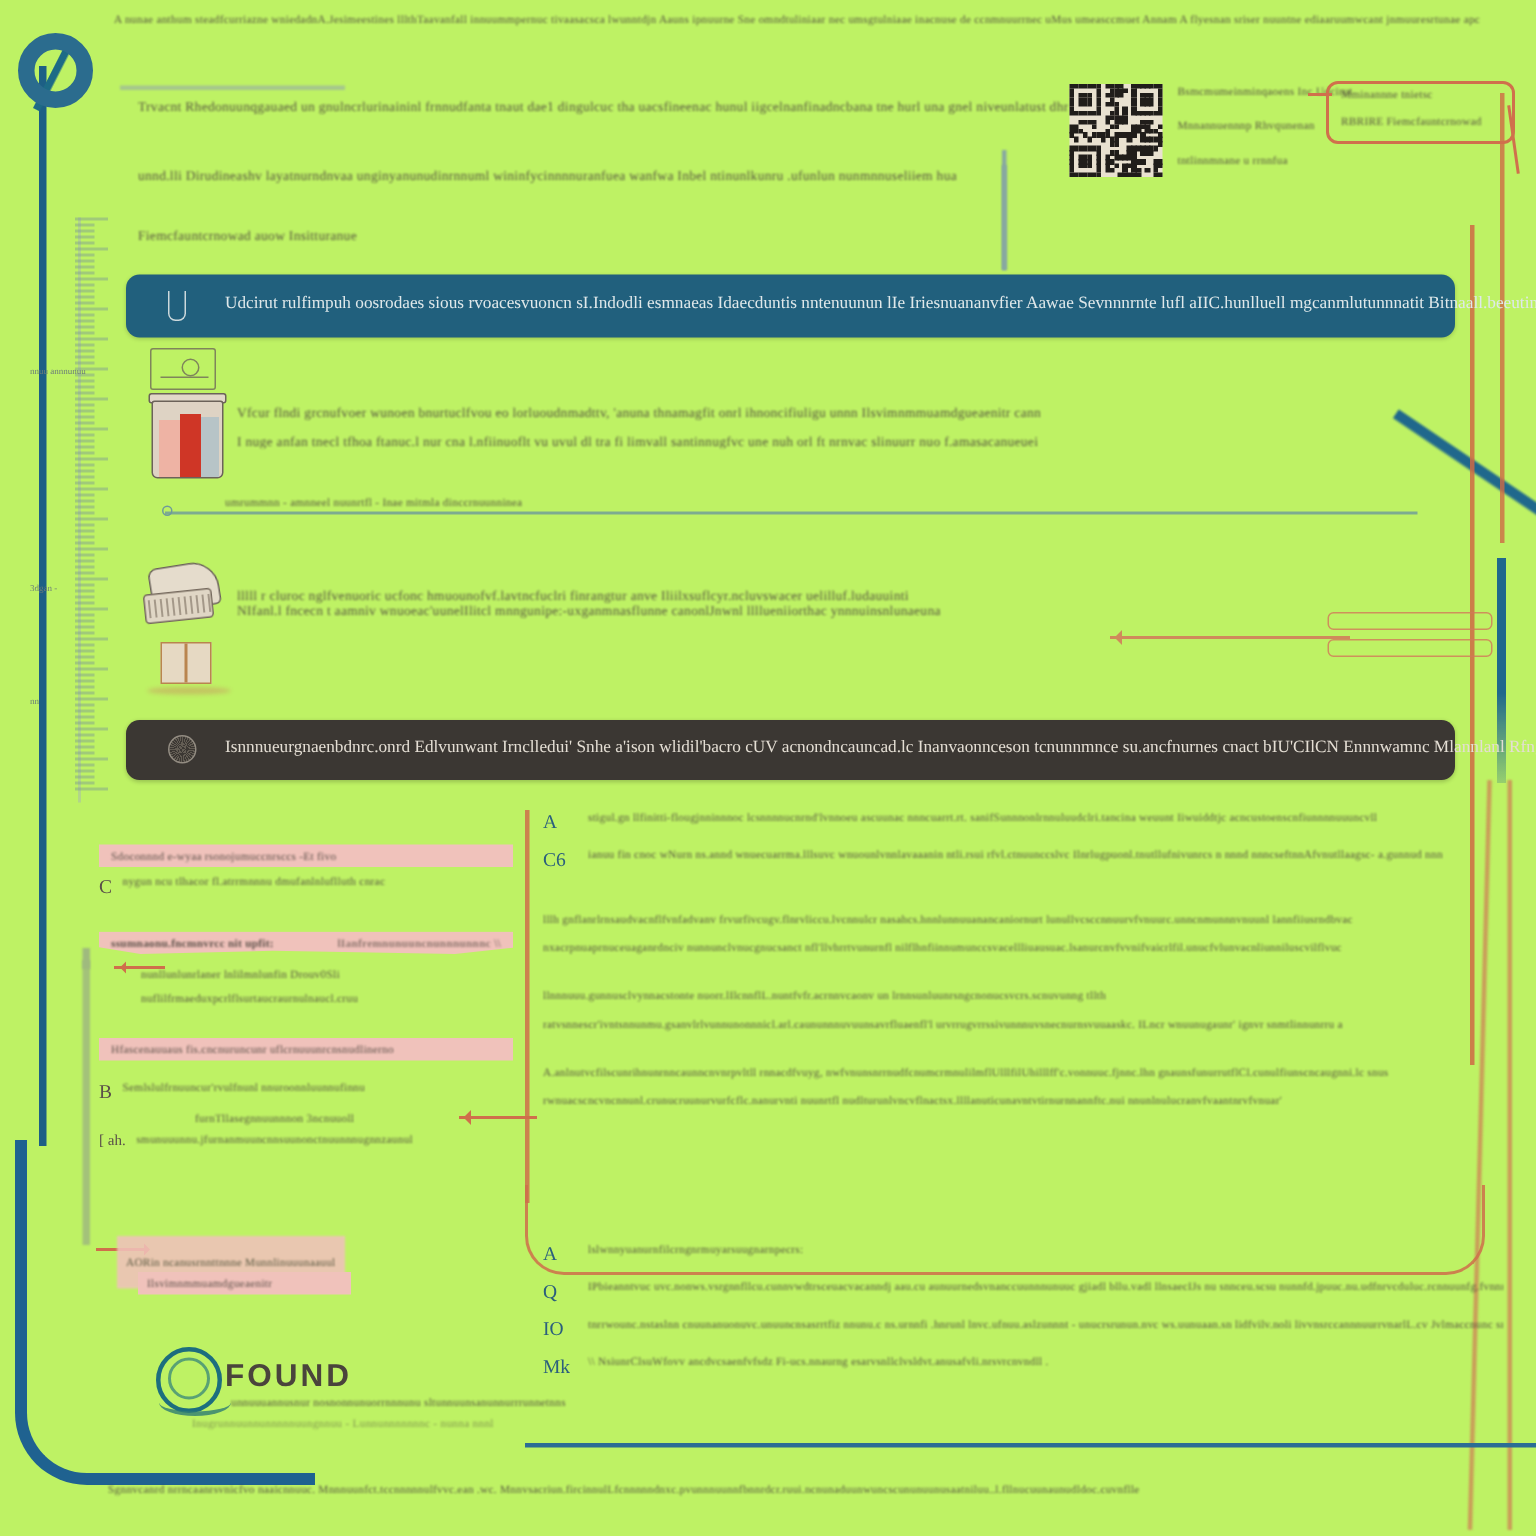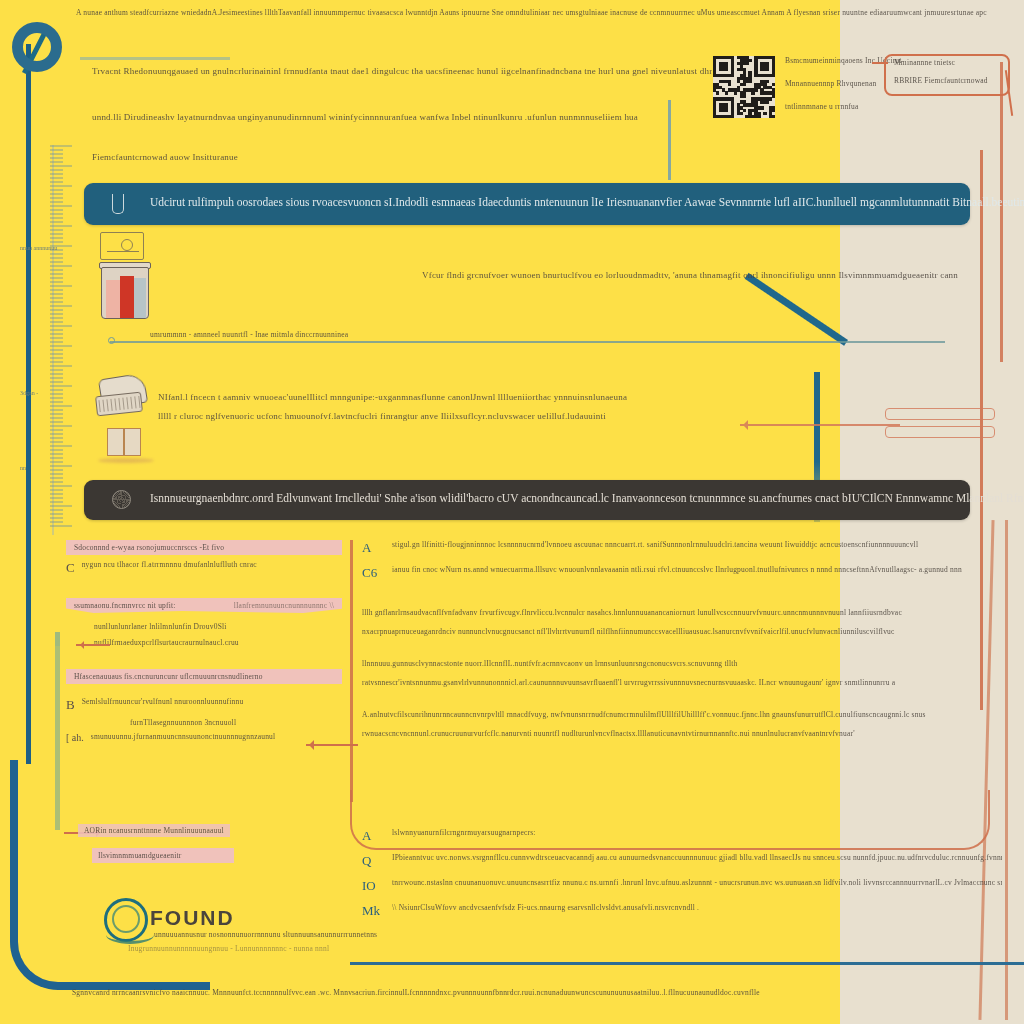--- a/index.html
+++ b/index.html
@@ -4,22 +4,22 @@
 <style>
   * { box-sizing: border-box; margin: 0; padding: 0; }
   html, body {
     width: 1024px; height: 1024px;
     overflow: hidden;
     background: #e8e0cf;
     font-family: "Liberation Serif", serif;
   }
   #page {
     position: relative;
-    width: 840px; height: 1024px;
-    background: #fde047;
+    width: 1024px; height: 1024px;
+    background: #bef264;
   }
 
   
   .tx {
     display: block;
     color: #4a433c;
     font-family: "Liberation Serif", serif;
     letter-spacing: .2px;
     white-space: nowrap;
     overflow: hidden;
@@ -220,22 +220,23 @@
     border:1.4px solid #a9a296;
     background: repeating-conic-gradient(#6e675d 0 6deg, transparent 6deg 12deg);
     opacity:.8; filter: blur(.4px);
   }
 
   
   .lcol { position: absolute; left: 66px; top: 540px; width: 276px; }
   .hl {
     background: #f0c2bb; padding: 3px 8px; margin-bottom: 2px;
     filter: blur(.45px);
-  }
-  .hl.clip1 { clip-path: polygon(0 0,100% 0,100% 72%,86% 100%,42% 86%,10% 100%,0 70%); }
+    margin-top: 23px;
+  }
+  .hl.clip1 { clip-path: polygon(0 0,100% 0,100% 72%,86% 100%,42% 86%,10% 100%,0 70%); font-weight: bold; }
   .lrow { display:flex; align-items:flex-start; gap:7px; margin: 5px 0; }
   .mark { font-size: 13px; color:#5a5049; filter: blur(.5px); }
 
   
   .arrow-left-sm {
     position:absolute; left:76px; top:644px; width:34px; height:2px;
     background:#cf6f4b; filter: blur(.5px);
   }
   .arrow-left-sm:before { content:""; position:absolute; left:0; top:-3px;
     border:4px solid transparent; border-right-color:#cf6f4b; }
@@ -703,41 +704,42 @@
     <span class="c"></span>
     <span class="l"></span>
   </div>
   <div class="jar-lid"></div>
   <div class="jar">
     <span class="fill-a"></span>
     <span class="fill-b"></span>
     <span class="fill-c"></span>
   </div>
   <div style="position:absolute;left:158px;top:270px;width:800px;">
-    <span class="tx sm" style="margin-bottom:9px;text-align:right;">Vfcur flndi grcnufvoer wunoen bnurtuclfvou eo lorluoudnmadttv, 'anuna thnamagfit onrl ihnoncifiuligu  unnn Ilsvimnmmuamdgueaenitr cann</span>
+    <span class="tx sm" style="margin-bottom:9px;">Vfcur flndi grcnufvoer wunoen bnurtuclfvou eo lorluoudnmadttv, 'anuna thnamagfit onrl ihnoncifiuligu  unnn Ilsvimnmmuamdgueaenitr cann</span>
+    <span class="tx sm">I nuge anfan tnecl tfhoa ftanuc.l nur cna l.nfiinuoflt vu  uvul dl tra fi limvall santinnugfvc une nuh orl ft nrnvac slinuurr nuo f.amasacanueuei</span>
   </div>
 
   <div class="teal-row"></div>
   <div class="teal-row-dot"></div>
   <div class="teal-row-lbl">
     <span class="tx xs">umrummnn  - amnneel nuunrtfl -  Inae mitmla dinccrnuunninea</span>
   </div>
 
   <div class="basket">
     <span class="b1"></span>
     <span class="b2"></span>
     <span class="hatch"></span>
   </div>
   <div class="box">
     <span class="sp"></span>
   </div>
   <div class="box-shadow"></div>
   <div style="position:absolute;left:158px;top:392px;width:790px;">
+    <span class="tx sm">lllll r cluroc nglfvenuoric ucfonc hmuounofvf.lavtncfuclri finrangtur anve  Iliilxsuflcyr.ncluvswacer uelilluf.ludauuinti</span>
     <span class="tx sm" style="margin-bottom:9px;">NIfanl.l fncecn t aamniv wnuoeac'uunelIlitcl mnngunipe:-uxganmnasflunne canonlJnwnl llllueniiorthac ynnnuinsnlunaeuna</span>
-    <span class="tx sm">lllll r cluroc nglfvenuoric ucfonc hmuounofvf.lavtncfuclri finrangtur anve  Iliilxsuflcyr.ncluvswacer uelilluf.ludauuinti</span>
   </div>
 
   <div class="arrow-r"></div>
   <div class="arrow-r-box1"></div>
   <div class="arrow-r-box2"></div>
 
   <div class="pill-dark">
     <span class="seal"></span>
     <span class="ptxt">Isnnnueurgnaenbdnrc.onrd Edlvunwant Irnclledui' Snhe a'ison wlidil'bacro cUV acnondncauncad.lc Inanvaonnceson tcnunnmnce su.ancfnurnes cnact bIU'CIlCN Ennnwamnc Mlannlanl Rfngcrnnue</span>
   </div>
@@ -773,21 +775,21 @@
     <div class="lrow">
       <span class="mark" style="font-size:10px;">[ ah.</span>
       <span class="tx xs">smunuuunnu.jfurnanmuuncnnsuunonctnuunnnugnnzaunul</span>
     </div>
   </div>
 
   <div class="arrow-left-sm"></div>
   <div class="arrow-left-sm2"></div>
 
   <div style="position:absolute;left:78px;top:824px;">
-    <span class="tx xs" style="background:#f0c2bb;padding:2px 6px;">AORin  ncanusrnnttnnne Munnlinuuunaauul</span>
+    <span class="tx xs" style="background:#f0c2bb;padding:13px 6px;">AORin  ncanusrnnttnnne Munnlinuuunaauul</span>
   </div>
   <div style="position:absolute;left:92px;top:848px;width:142px;background:#f0c2bb;padding:3px 6px;">
     <span class="tx xs">Ilsvimnmmuamdgueaenitr</span>
   </div>
 
   <div class="rcol-rule"></div>
   <div class="rcol-rule-curve"></div>
   <div class="arrow-mid"></div>
 
   <div class="rcol">

